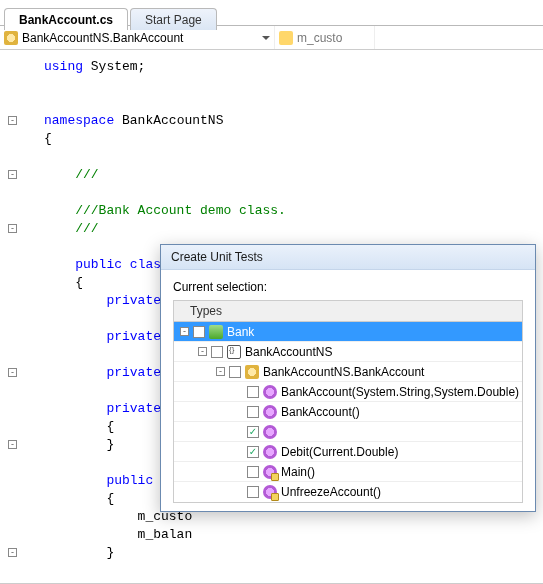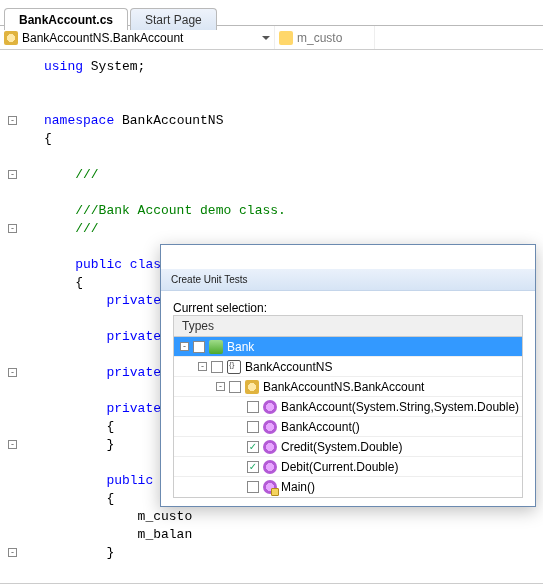--- a/index.html
+++ b/index.html
@@ -22,24 +22,24 @@
   .codewrap { position: relative; height: 534px; overflow: hidden; border-bottom: 1px solid #ccc; }
   .gutter { position: absolute; left: 0; top: 0; width: 20px; background: #fff; }
   .code { font-family: Consolas, "Courier New", monospace; font-size: 13px; line-height: 18px; padding: 8px 0 8px 44px; white-space: pre; color: #000; }
   .kw { color: #0000ff; }
   .type { color: #2b91af; }
   .cmt { color: #008000; }
   .outline-toggle { position: absolute; left: 8px; width: 9px; height: 9px; border: 1px solid #888; background: #fff; font-size: 9px; line-height: 7px; text-align: center; color: #555; cursor: pointer; }
 
   
   .dialog { position: absolute; left: 160px; top: 244px; width: 376px; background: #fff; border: 1px solid #6b8ab0; box-shadow: 0 4px 16px rgba(0,0,0,.25); }
-  .dlg-title { background: linear-gradient(#eaf1fb, #d6e4f5); border-bottom: 1px solid #c4d5ea; padding: 5px 10px; font-size: 10px; color: #1a1a1a; margin-top: 24px; }
+  .dlg-title { background: linear-gradient(#eaf1fb, #d6e4f5); border-bottom: 1px solid #c4d5ea; padding: 5px 10px; font-size: 12px; color: #1a1a1a; }
   .dlg-body { padding: 10px 12px 8px 12px; }
-  .dlg-label { }
-  .tree-section-head { background: #f0f0f0; border: 1px solid #ccc; border-bottom: none; padding: 3px 8px; color: #333; }
+  .dlg-label { margin-bottom: 6px; }
+  .tree-section-head { background: #f0f0f0; border: 1px solid #ccc; border-bottom: none; padding: 3px 16px; color: #333; }
   .tree-box { border: 1px solid #ccc; background: #fff; max-height: 260px; overflow: auto; }
   .tree-row { display: flex; align-items: center; height: 20px; border-bottom: 1px solid #eee; padding-right: 4px; cursor: default; }
   .tree-row:last-child { border-bottom: none; }
   .tree-row.selected { background: #3399ff; color: #fff; }
   .indent { flex-shrink: 0; }
   .expander { width: 9px; height: 9px; border: 1px solid #888; background: #fff; font-size: 9px; line-height: 7px; text-align: center; color: #555; margin-right: 4px; flex-shrink: 0; cursor: pointer; }
   .cb { width: 12px; height: 12px; border: 1px solid #888; background: #fff; margin-right: 4px; flex-shrink: 0; display: inline-flex; align-items: center; justify-content: center; font-size: 10px; color: #2a6; cursor: pointer; }
   .ico { width: 14px; height: 14px; margin-right: 4px; flex-shrink: 0; display: inline-flex; align-items: center; justify-content: center; }
   .tree-label { white-space: nowrap; }
 
@@ -157,31 +157,37 @@
           <span style="width: 13px; flex-shrink: 0;"></span>
           <span class="cb"></span>
           <span class="ico ico-method"></span>
           <span class="tree-label">BankAccount()</span>
         </div>
         <div class="tree-row">
           <span class="indent" style="width: 60px;"></span>
           <span style="width: 13px; flex-shrink: 0;"></span>
           <span class="cb">✓</span>
           <span class="ico ico-method"></span>
-          <span class="tree-label">Credit(System.Double)</span>
         </div>
         <div class="tree-row">
           <span class="indent" style="width: 60px;"></span>
           <span style="width: 13px; flex-shrink: 0;"></span>
           <span class="cb">✓</span>
           <span class="ico ico-method"></span>
           <span class="tree-label">Debit(Current.Double)</span>
         </div>
         <div class="tree-row">
           <span class="indent" style="width: 60px;"></span>
           <span style="width: 13px; flex-shrink: 0;"></span>
           <span class="cb"></span>
           <span class="ico ico-method-priv"></span>
           <span class="tree-label">Main()</span>
         </div>
+        <div class="tree-row">
+          <span class="indent" style="width: 60px;"></span>
+          <span style="width: 13px; flex-shrink: 0;"></span>
+          <span class="cb"></span>
+          <span class="ico ico-method-priv"></span>
+          <span class="tree-label">UnfreezeAccount()</span>
+        </div>
       </div>
   </div>
 </div>
 
 </body></html>

